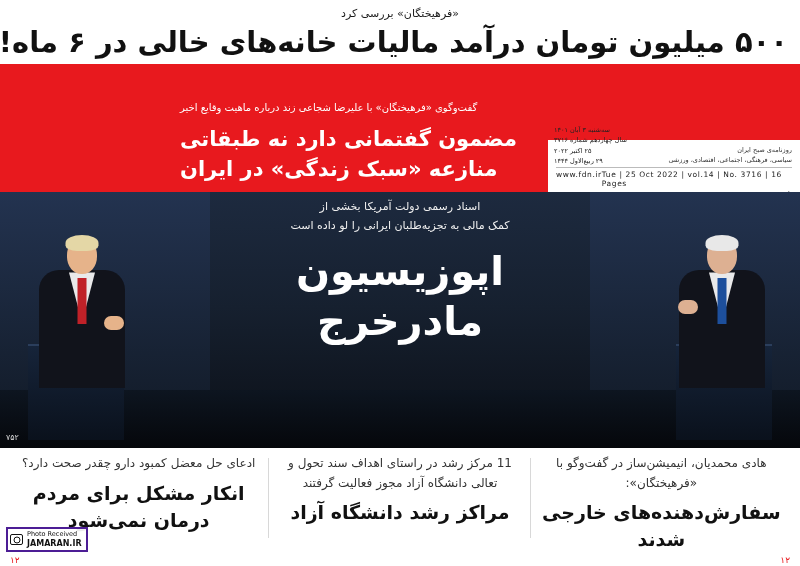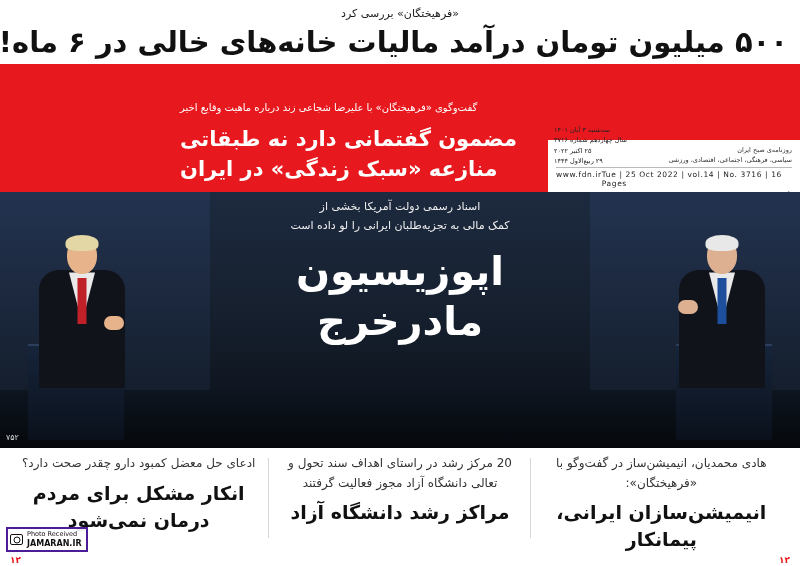--- a/index.html
+++ b/index.html
@@ -329,21 +329,21 @@
     height: 12px;
     background: #ffffff;
     display: flex;
     justify-content: space-between;
     align-items: center;
     padding: 0 10px;
   }
   .pagenum {
     font-size: 9px;
     color: #e8191e;
-    font-weight: bold;
+    font-weight: normal;
   }
   .watermark {
     position: absolute;
     left: 6px; bottom: 14px;
     background: rgba(255,255,255,0.92);
     border: 2px solid #4c1d95;
     padding: 2px 4px 2px 2px;
     display: flex;
     align-items: center;
     gap: 4px;
@@ -454,25 +454,24 @@
       <div class="overlay-hl">اپوزیسیون</div>
       <div class="overlay-hl">مادرخرج</div>
     </div>
 
     <div class="photo-credit">۷۵۲</div>
   </div>
 
   <div class="bottom">
     <div class="bcol">
       <div class="bkicker">هادی محمدیان، انیمیشن‌ساز در گفت‌وگو با «فرهیختگان»:</div>
-      <div class="btitle">انیمیشن‌سازان ایرانی، پیمانکار</div>
       <div class="btitle">سفارش‌دهنده‌های خارجی شدند</div>
     </div>
     <div class="bcol">
-      <div class="bkicker">20 مرکز رشد در راستای اهداف سند تحول و تعالی دانشگاه آزاد مجوز فعالیت گرفتند</div>
+      <div class="bkicker">11 مرکز رشد در راستای اهداف سند تحول و تعالی دانشگاه آزاد مجوز فعالیت گرفتند</div>
       <div class="btitle">مراکز رشد دانشگاه آزاد</div>
     </div>
     <div class="bcol">
       <div class="bkicker">ادعای حل معضل کمبود دارو چقدر صحت دارد؟</div>
       <div class="btitle">انکار مشکل برای مردم</div>
       <div class="btitle">درمان نمی‌شود</div>
     </div>
   </div>
 
   <div class="bottom-bar">

